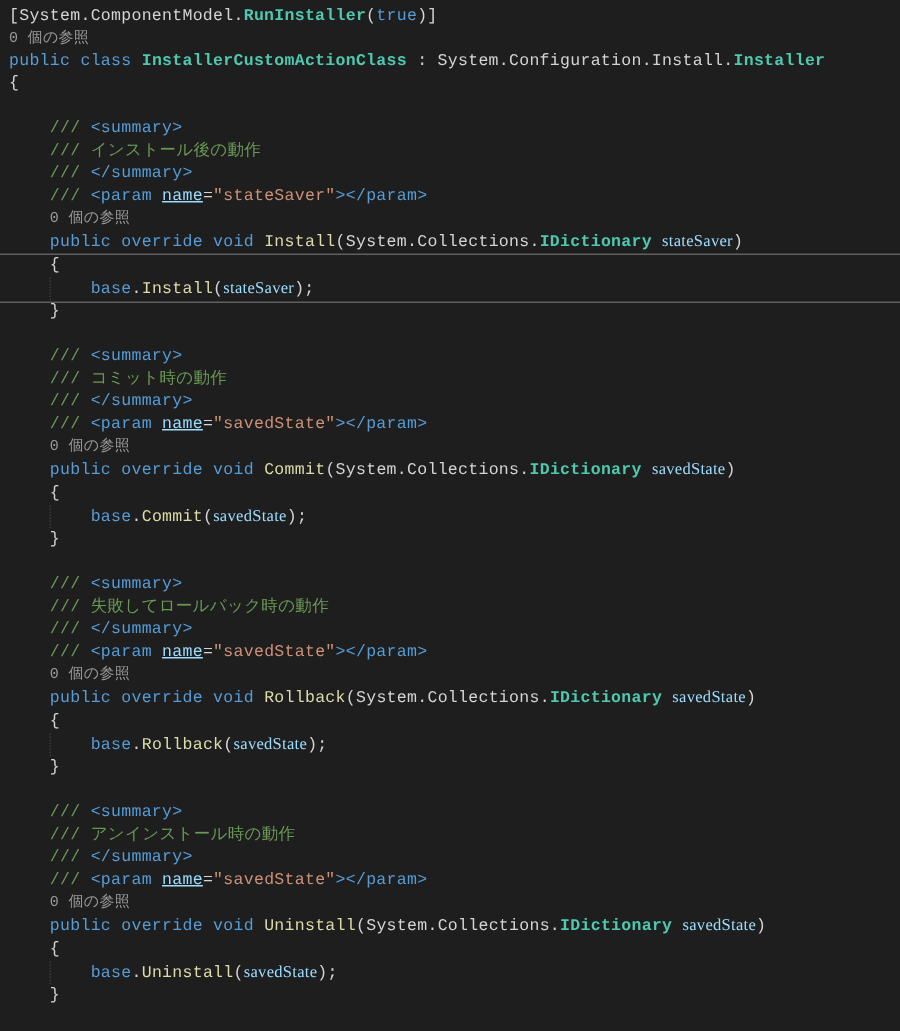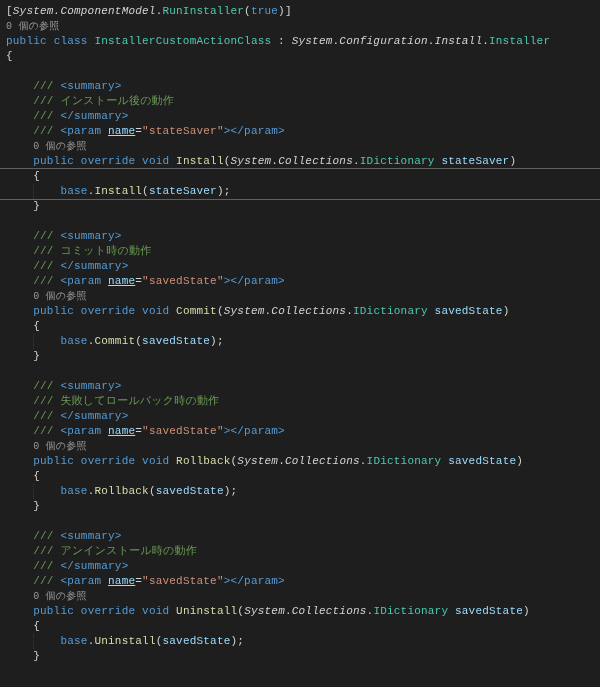--- a/index.html
+++ b/index.html
@@ -35,27 +35,27 @@
   }
   .indent-guide {
     display: inline-block;
     border-left: 1px dotted #3a3a3a;
     margin-right: -1px;
     height: 15px;
     vertical-align: top;
   }
   .spacer { display: inline-block; }
   .t-keyword { color: #569cd6; margin-top: 40px; }
-  .t-class   { color: #4ec9b0; }
+  .t-class   { color: #4ec9b0; font-weight: bold; }
   .t-method  { color: #dcdcaa; }
   .t-string  { color: #ce9178; }
   .t-comment { color: #6a9955; }
   .t-xml     { color: #569cd6; font-family: Liberation Mono, monospace; }
   .t-attr    { color: #9cdcfe; text-decoration: underline; }
-  .t-param   { color: #9cdcfe; }
-  .t-ident   { color: #d4d4d4; font-style: italic; }
+  .t-param   { color: #9cdcfe; font-family: Liberation Serif, serif; }
+  .t-ident   { color: #d4d4d4; }
   .t-codelens{ color: #999999; font-size: 10px; }
   .t-punct   { color: #d4d4d4; }
 </style>
 </head>
 <body>
 
 <pre class="code" id="code-root"><span class="line"><span class="t-punct">[</span><span class="t-ident">System.ComponentModel</span><span class="t-punct">.</span><span class="t-class">RunInstaller</span><span class="t-punct">(</span><span class="t-keyword">true</span><span class="t-punct">)]</span></span><span class="line"><span class="t-codelens">0 個の参照</span></span><span class="line"><span class="t-keyword">public</span><span> </span><span class="t-keyword">class</span><span> </span><span class="t-class">InstallerCustomActionClass</span><span> </span><span class="t-punct">:</span><span> </span><span class="t-ident">System</span><span class="t-punct">.</span><span class="t-ident">Configuration</span><span class="t-punct">.</span><span class="t-ident">Install</span><span class="t-punct">.</span><span class="t-class">Installer</span></span><span class="line"><span class="t-punct">{</span></span><span class="line"><span class="spacer">    </span></span><span class="line"><span class="spacer">    </span><span class="t-comment">/// </span><span class="t-xml">&lt;summary&gt;</span></span><span class="line"><span class="spacer">    </span><span class="t-comment">/// </span><span class="t-comment">インストール後の動作</span></span><span class="line"><span class="spacer">    </span><span class="t-comment">/// </span><span class="t-xml">&lt;/summary&gt;</span></span><span class="line"><span class="spacer">    </span><span class="t-comment">/// </span><span class="t-xml">&lt;param </span><span class="t-attr">name</span><span class="t-punct">=</span><span class="t-string">"stateSaver"</span><span class="t-xml">&gt;&lt;/param&gt;</span></span><span class="line"><span class="spacer">    </span><span class="t-codelens">0 個の参照</span></span><span class="line"><span class="spacer">    </span><span class="t-keyword">public</span><span> </span><span class="t-keyword">override</span><span> </span><span class="t-keyword">void</span><span> </span><span class="t-method">Install</span><span class="t-punct">(</span><span class="t-ident">System</span><span class="t-punct">.</span><span class="t-ident">Collections</span><span class="t-punct">.</span><span class="t-class">IDictionary</span><span> </span><span class="t-param">stateSaver</span><span class="t-punct">)</span></span><span class="line highlight-top"><span class="spacer">    </span><span class="t-punct">{</span></span><span class="line highlight-bottom"><span class="spacer">    </span><span class="indent-guide"></span><span class="spacer">    </span><span class="t-keyword">base</span><span class="t-punct">.</span><span class="t-method">Install</span><span class="t-punct">(</span><span class="t-param">stateSaver</span><span class="t-punct">);</span></span><span class="line"><span class="spacer">    </span><span class="t-punct">}</span></span><span class="line"><span class="spacer">    </span></span><span class="line"><span class="spacer">    </span><span class="t-comment">/// </span><span class="t-xml">&lt;summary&gt;</span></span><span class="line"><span class="spacer">    </span><span class="t-comment">/// </span><span class="t-comment">コミット時の動作</span></span><span class="line"><span class="spacer">    </span><span class="t-comment">/// </span><span class="t-xml">&lt;/summary&gt;</span></span><span class="line"><span class="spacer">    </span><span class="t-comment">/// </span><span class="t-xml">&lt;param </span><span class="t-attr">name</span><span class="t-punct">=</span><span class="t-string">"savedState"</span><span class="t-xml">&gt;&lt;/param&gt;</span></span><span class="line"><span class="spacer">    </span><span class="t-codelens">0 個の参照</span></span><span class="line"><span class="spacer">    </span><span class="t-keyword">public</span><span> </span><span class="t-keyword">override</span><span> </span><span class="t-keyword">void</span><span> </span><span class="t-method">Commit</span><span class="t-punct">(</span><span class="t-ident">System</span><span class="t-punct">.</span><span class="t-ident">Collections</span><span class="t-punct">.</span><span class="t-class">IDictionary</span><span> </span><span class="t-param">savedState</span><span class="t-punct">)</span></span><span class="line"><span class="spacer">    </span><span class="t-punct">{</span></span><span class="line"><span class="spacer">    </span><span class="indent-guide"></span><span class="spacer">    </span><span class="t-keyword">base</span><span class="t-punct">.</span><span class="t-method">Commit</span><span class="t-punct">(</span><span class="t-param">savedState</span><span class="t-punct">);</span></span><span class="line"><span class="spacer">    </span><span class="t-punct">}</span></span><span class="line"><span class="spacer">    </span></span><span class="line"><span class="spacer">    </span><span class="t-comment">/// </span><span class="t-xml">&lt;summary&gt;</span></span><span class="line"><span class="spacer">    </span><span class="t-comment">/// </span><span class="t-comment">失敗してロールバック時の動作</span></span><span class="line"><span class="spacer">    </span><span class="t-comment">/// </span><span class="t-xml">&lt;/summary&gt;</span></span><span class="line"><span class="spacer">    </span><span class="t-comment">/// </span><span class="t-xml">&lt;param </span><span class="t-attr">name</span><span class="t-punct">=</span><span class="t-string">"savedState"</span><span class="t-xml">&gt;&lt;/param&gt;</span></span><span class="line"><span class="spacer">    </span><span class="t-codelens">0 個の参照</span></span><span class="line"><span class="spacer">    </span><span class="t-keyword">public</span><span> </span><span class="t-keyword">override</span><span> </span><span class="t-keyword">void</span><span> </span><span class="t-method">Rollback</span><span class="t-punct">(</span><span class="t-ident">System</span><span class="t-punct">.</span><span class="t-ident">Collections</span><span class="t-punct">.</span><span class="t-class">IDictionary</span><span> </span><span class="t-param">savedState</span><span class="t-punct">)</span></span><span class="line"><span class="spacer">    </span><span class="t-punct">{</span></span><span class="line"><span class="spacer">    </span><span class="indent-guide"></span><span class="spacer">    </span><span class="t-keyword">base</span><span class="t-punct">.</span><span class="t-method">Rollback</span><span class="t-punct">(</span><span class="t-param">savedState</span><span class="t-punct">);</span></span><span class="line"><span class="spacer">    </span><span class="t-punct">}</span></span><span class="line"><span class="spacer">    </span></span><span class="line"><span class="spacer">    </span><span class="t-comment">/// </span><span class="t-xml">&lt;summary&gt;</span></span><span class="line"><span class="spacer">    </span><span class="t-comment">/// </span><span class="t-comment">アンインストール時の動作</span></span><span class="line"><span class="spacer">    </span><span class="t-comment">/// </span><span class="t-xml">&lt;/summary&gt;</span></span><span class="line"><span class="spacer">    </span><span class="t-comment">/// </span><span class="t-xml">&lt;param </span><span class="t-attr">name</span><span class="t-punct">=</span><span class="t-string">"savedState"</span><span class="t-xml">&gt;&lt;/param&gt;</span></span><span class="line"><span class="spacer">    </span><span class="t-codelens">0 個の参照</span></span><span class="line"><span class="spacer">    </span><span class="t-keyword">public</span><span> </span><span class="t-keyword">override</span><span> </span><span class="t-keyword">void</span><span> </span><span class="t-method">Uninstall</span><span class="t-punct">(</span><span class="t-ident">System</span><span class="t-punct">.</span><span class="t-ident">Collections</span><span class="t-punct">.</span><span class="t-class">IDictionary</span><span> </span><span class="t-param">savedState</span><span class="t-punct">)</span></span><span class="line"><span class="spacer">    </span><span class="t-punct">{</span></span><span class="line"><span class="spacer">    </span><span class="indent-guide"></span><span class="spacer">    </span><span class="t-keyword">base</span><span class="t-punct">.</span><span class="t-method">Uninstall</span><span class="t-punct">(</span><span class="t-param">savedState</span><span class="t-punct">);</span></span><span class="line"><span class="spacer">    </span><span class="t-punct">}</span></span><span class="line"><span class="spacer">    </span></span></pre>
 
 </body></html>

